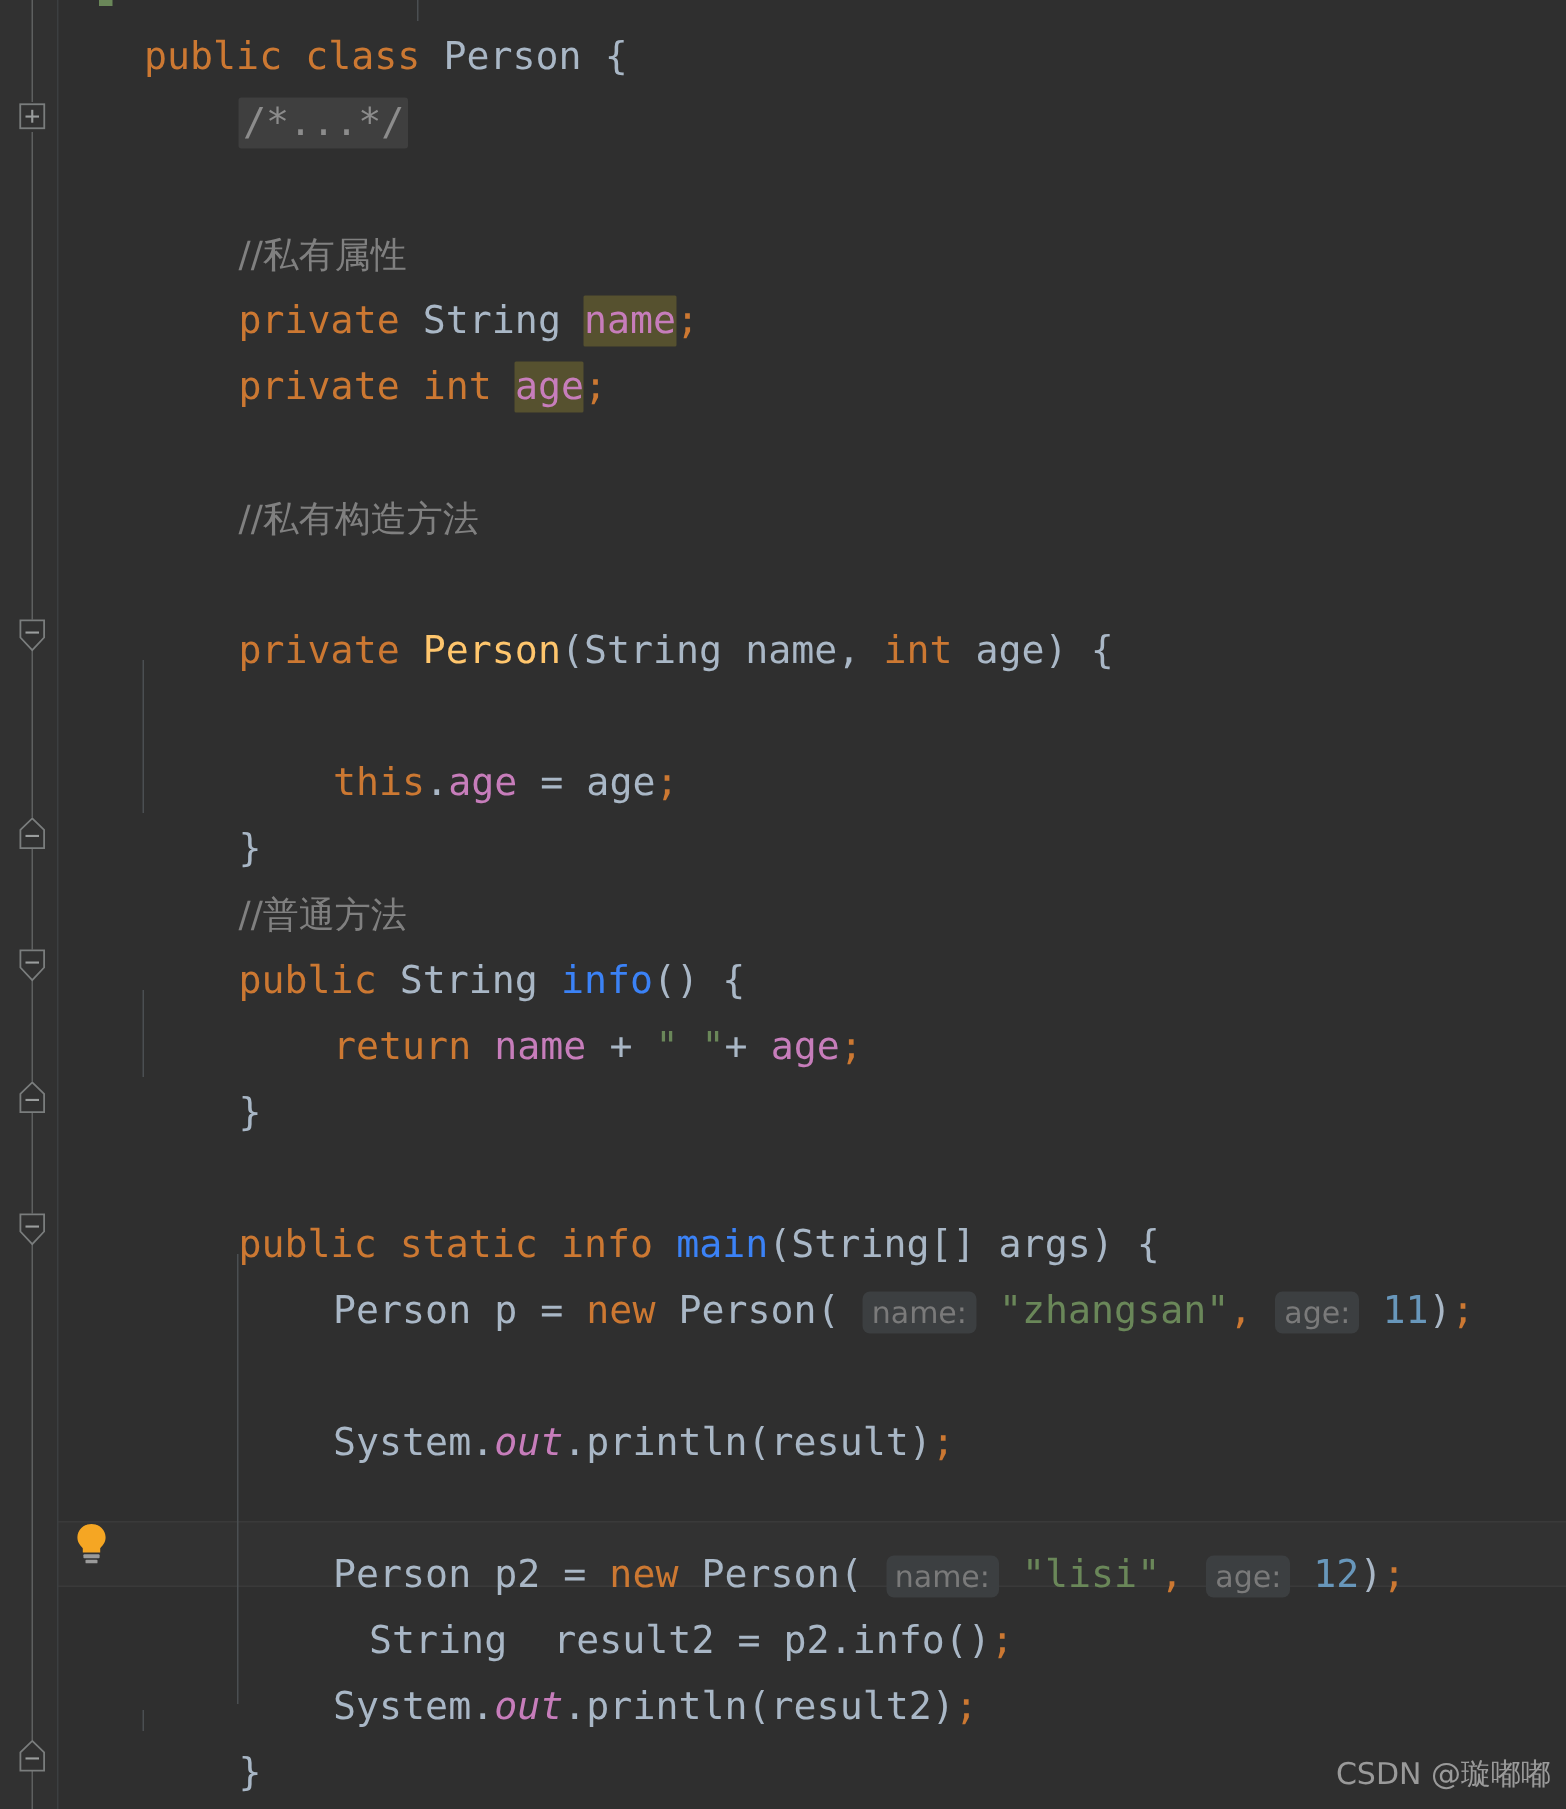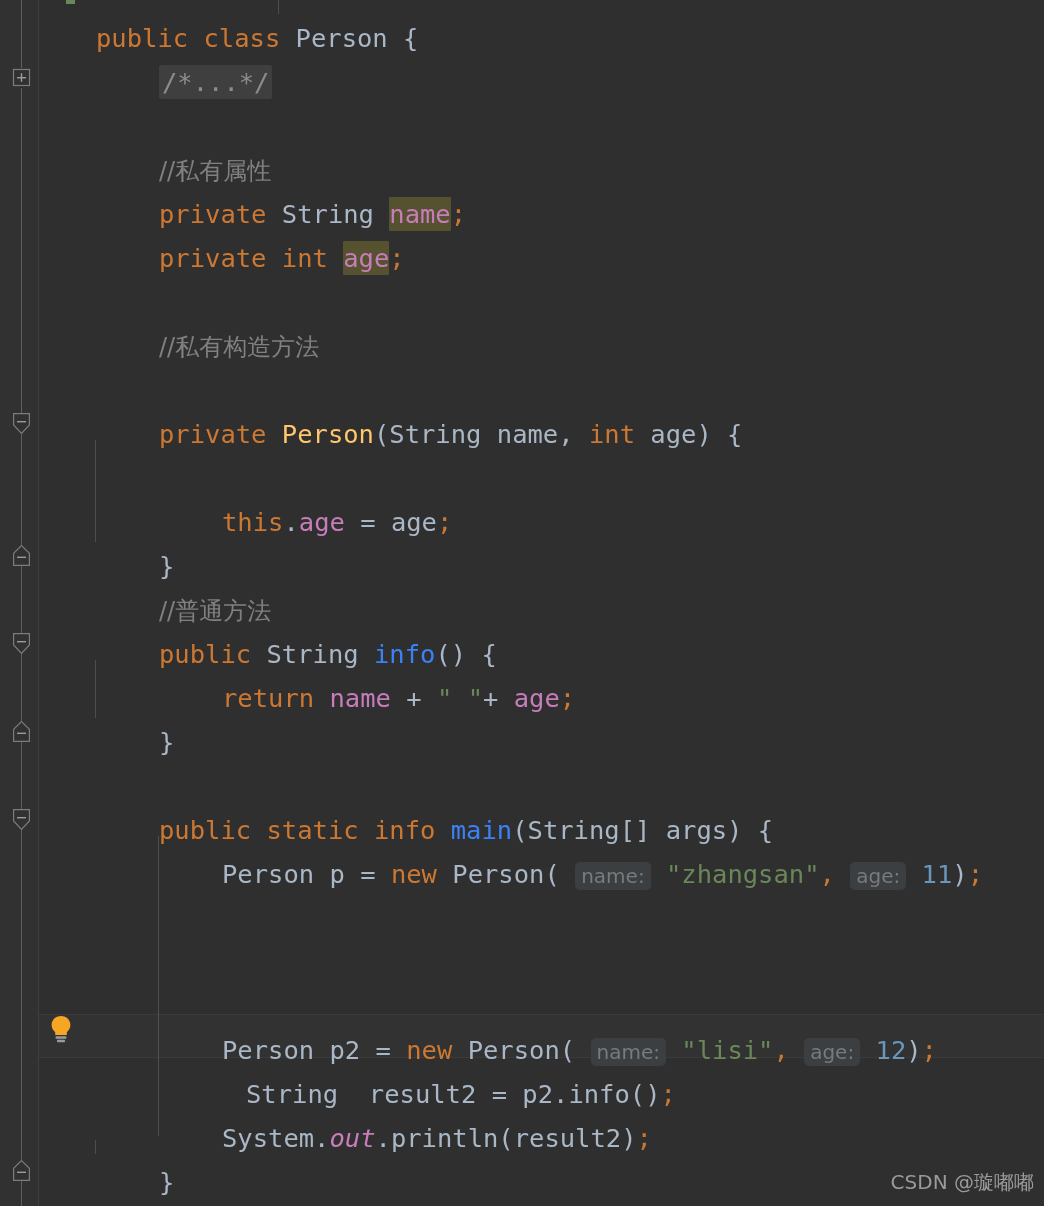--- a/index.html
+++ b/index.html
@@ -198,20 +198,21 @@
       <div class="line" style="top: 408px;"><span class="txt" style="left: 159px;"><span class="kw">private</span><span class="punct"> </span><span class="ctor">Person</span><span class="punct">(</span><span class="type">String</span><span class="punct"> name</span><span class="punct">, </span><span class="kw">int</span><span class="punct"> age</span><span class="punct">) {</span></span></div>
       <div class="line" style="top: 496px;"><span class="txt" style="left: 222px;"><span class="kw">this</span><span class="punct">.</span><span class="field">age</span><span class="punct"> = age</span><span class="semi">;</span></span></div>
       <div class="line" style="top: 540px;"><span class="txt" style="left: 159px;"><span class="punct">}</span></span></div>
       <div class="line" style="top: 584px;"><span class="txt" style="left: 159px;"><span class="cmt cjk">//普通方法</span></span></div>
       <div class="line" style="top: 628px;"><span class="txt" style="left: 159px;"><span class="kw">public</span><span class="punct"> </span><span class="type">String</span><span class="punct"> </span><span class="fn">info</span><span class="punct">() {</span></span></div>
       <div class="line" style="top: 672px;"><span class="txt" style="left: 222px;"><span class="kw">return</span><span class="punct"> </span><span class="field">name</span><span class="punct"> + </span><span class="str">" "</span><span class="punct">+ </span><span class="field">age</span><span class="semi">;</span></span></div>
       <div class="line" style="top: 716px;"><span class="txt" style="left: 159px;"><span class="punct">}</span></span></div>
       <div class="line" style="top: 760px;"><span class="txt" style="left: 96px;"></span></div>
       <div class="line" style="top: 804px;"><span class="txt" style="left: 159px;"><span class="kw">public</span><span class="punct"> </span><span class="kw">static</span><span class="punct"> </span><span class="kw">info</span><span class="punct"> </span><span class="fn">main</span><span class="punct">(</span><span class="type">String</span><span class="punct">[] args) {</span></span></div>
       <div class="line" style="top: 848px;"><span class="txt" style="left: 222px;"><span class="punct">Person p = </span><span class="kw">new</span><span class="punct"> </span><span class="punct">Person</span><span class="punct">( </span><span class="inlay-param">name:</span><span class="punct"> </span><span class="str">"zhangsan"</span><span class="semi">, </span><span class="inlay-param">age:</span><span class="punct"> </span><span class="num">11</span><span class="punct">)</span><span class="semi">;</span></span></div>
+      <div class="line" style="top: 936px;"><span class="txt" style="left: 222px;"><span class="punct">System.</span><span class="statfld">out</span><span class="punct">.println(result)</span><span class="semi">;</span></span></div>
       <div class="line" style="top: 980px;"><span class="txt" style="left: 96px;"></span></div>
       <div class="line" style="top: 1024px;"><span class="txt" style="left: 222px;"><span class="punct">Person p2 = </span><span class="kw">new</span><span class="punct"> </span><span class="punct">Person</span><span class="punct">( </span><span class="inlay-param">name:</span><span class="punct"> </span><span class="str">"lisi"</span><span class="semi">, </span><span class="inlay-param">age:</span><span class="punct"> </span><span class="num">12</span><span class="punct">)</span><span class="semi">;</span></span></div>
       <div class="line" style="top: 1068px;"><span class="txt" style="left: 222px; margin-left: 24px;"><span class="punct">String  result2 = p2.info()</span><span class="semi">;</span></span></div>
       <div class="line" style="top: 1112px;"><span class="txt" style="left: 222px;"><span class="punct">System.</span><span class="statfld">out</span><span class="punct">.println(result2)</span><span class="semi">;</span></span></div>
       <div class="line" style="top: 1156px;"><span class="txt" style="left: 159px;"><span class="punct">}</span></span></div>
     </div>
 
   <div class="indent-guide" style="left:95px;  top:440px; height:102px;"></div>
   <div class="indent-guide" style="left:95px;  top:660px; height:58px;"></div>
   <div class="indent-guide" style="left:158px; top:836px; height:300px;"></div>

